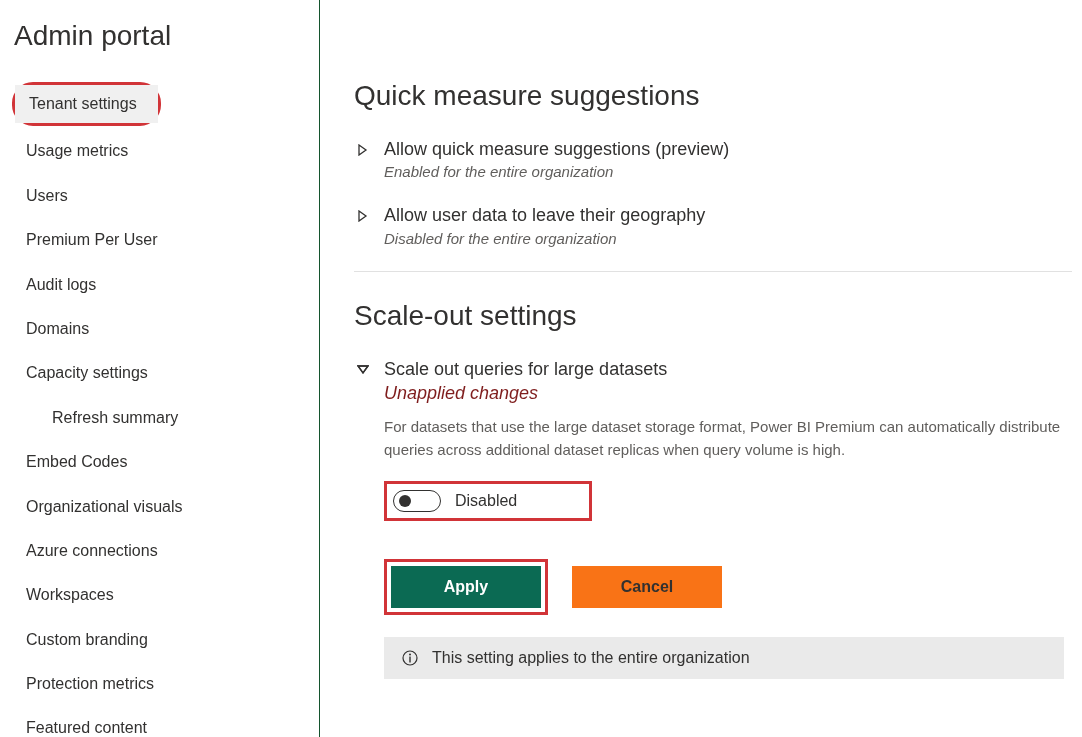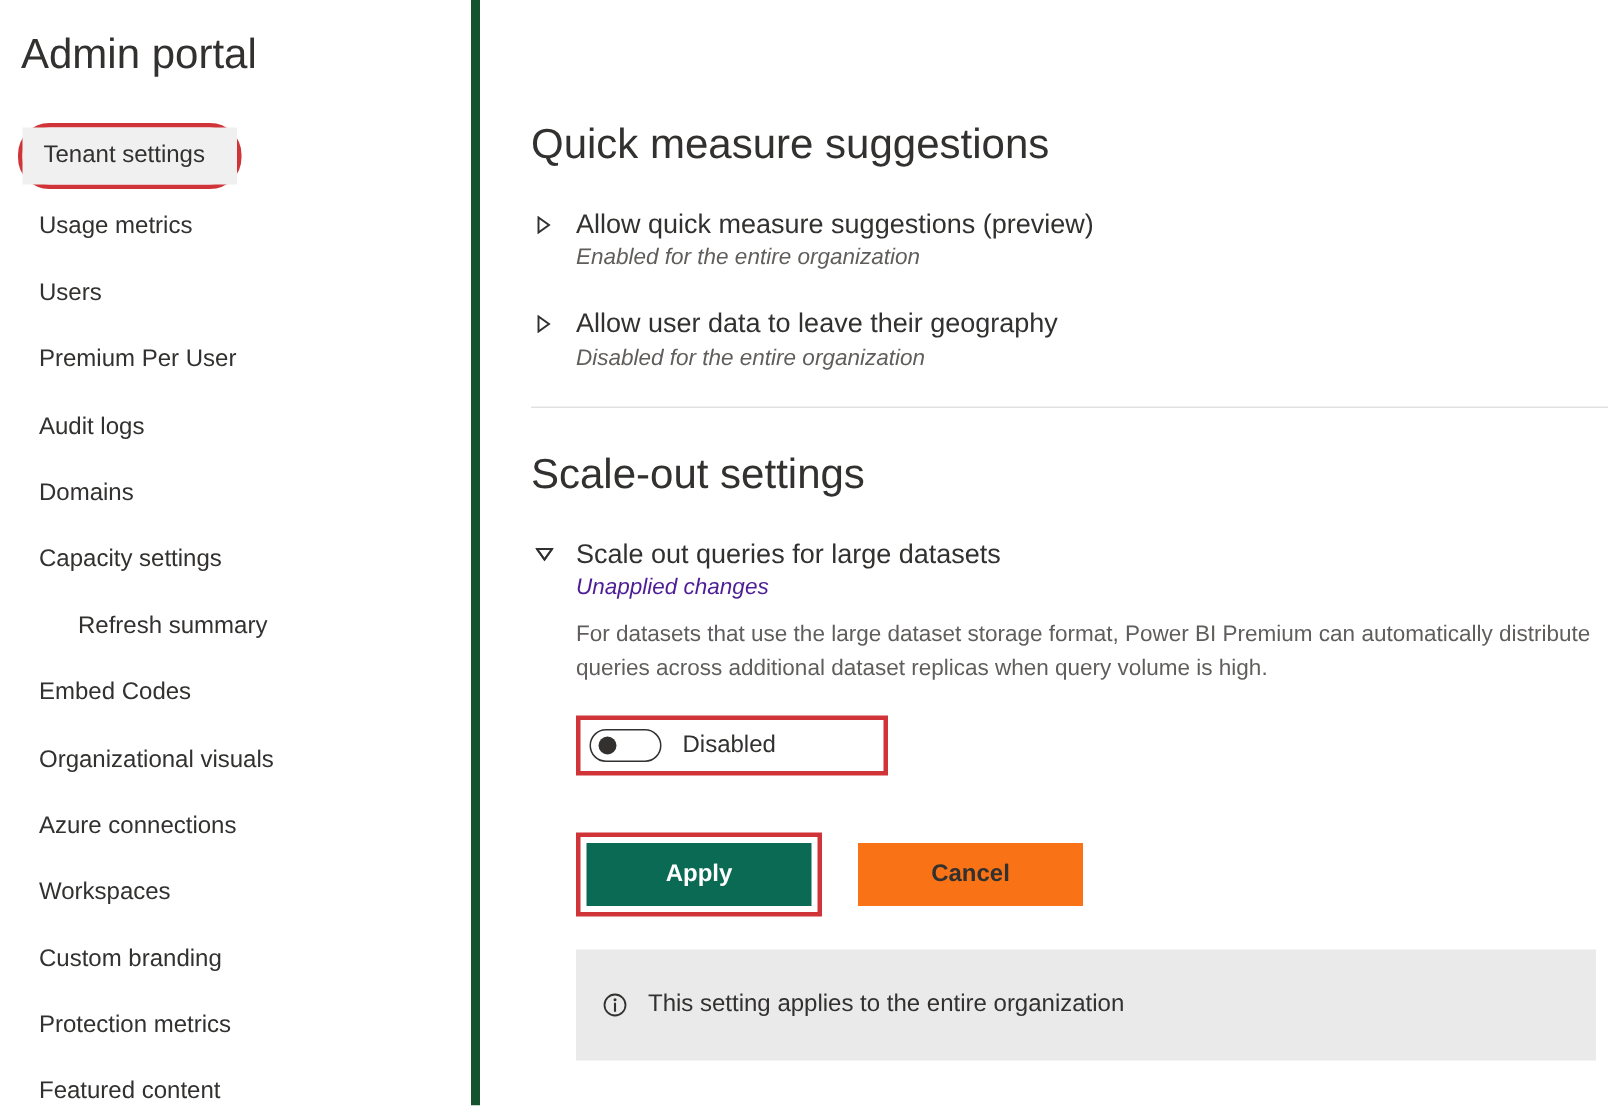--- a/index.html
+++ b/index.html
@@ -8,21 +8,21 @@
       width: 1082px;
       height: 737px;
       background: #fff;
       color: #323130;
       display: flex;
       font-size: 14px;
     }
     .sidebar {
       width: 320px;
       padding: 20px 10px 10px 12px;
-      border-right: 6px solid #14532d;
+      border-right: 1px solid #14532d;
     }
     .sidebar-title {
       font-size: 28px;
       font-weight: 400;
       color: #323130;
       margin: 0 0 30px 2px;
     }
     .sidebar-item {
       padding: 8px 14px;
       font-size: 16px;
@@ -68,23 +68,23 @@
       color: #323130;
       line-height: 1.3;
     }
     .setting-status {
       font-size: 15px;
       font-style: italic;
       color: #605e5c;
       margin-top: 2px;
     }
     .setting-warning {
-      font-size: 15px;
+      font-size: 18px;
       font-style: italic;
-      color: #4c1d95;
+      color: #7f1d1d;
       margin-top: 2px;
     }
     .setting-desc {
       font-size: 15px;
       color: #605e5c;
       margin-top: 12px;
       line-height: 1.5;
       max-width: 680px;
     }
     .divider {
@@ -135,21 +135,21 @@
       font-size: 16px;
       cursor: pointer;
       font-family: inherit;
       font-weight: bold;
     }
     .btn-cancel { background: #f97316; color: #323130; }
     .apply-wrap { padding: 4px; display:inline-block; }
     .info-bar {
       margin-top: 22px;
       background: #eaeaea;
-      padding: 28px 18px;
+      padding: 12px 18px;
       display: flex;
       align-items: center;
       font-size: 16px;
       color: #323130;
       max-width: 680px;
       margin-left: 30px;
     }
     .info-icon { margin-right: 14px; display:inline-flex;}
   </style>
 </head>

